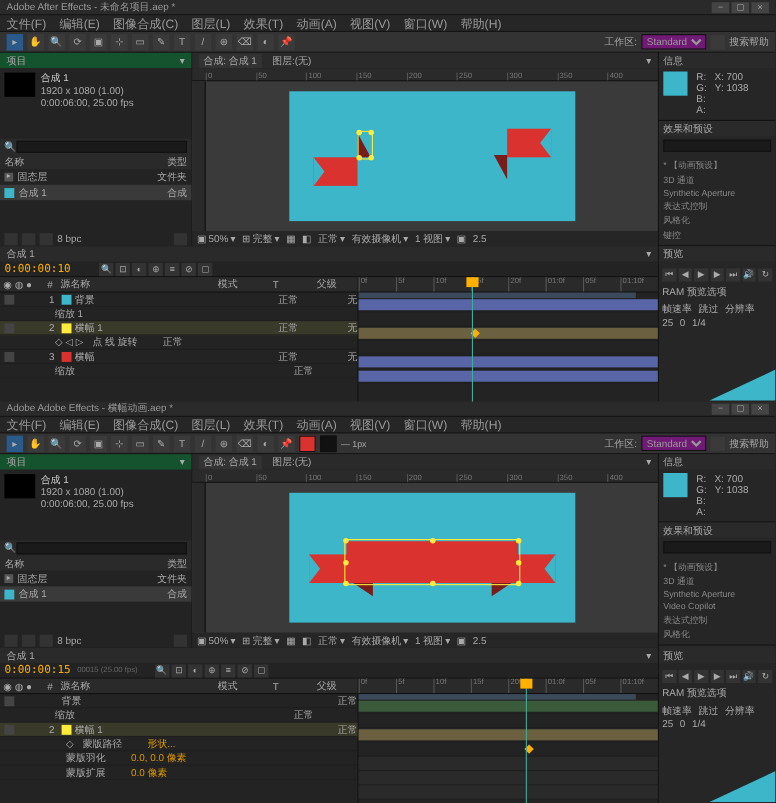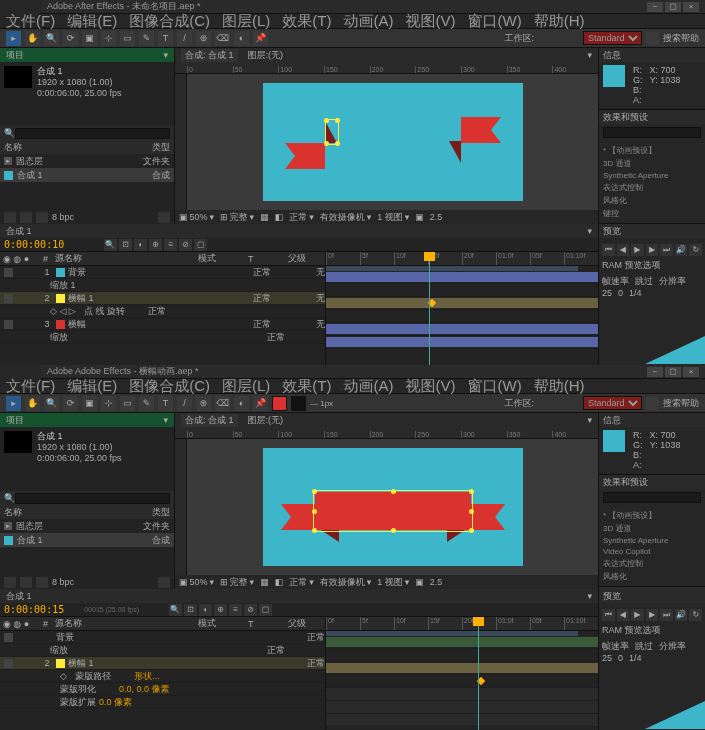--- a/index.html
+++ b/index.html
@@ -1,29 +1,29 @@
 <!DOCTYPE html>
 <html><head>
 <meta charset="utf-8">
 <style>
 * { margin:0; padding:0; box-sizing:border-box; font-family:Arial,sans-serif; font-size:9px; color:#aaa; }
 body { background:#262626; width:705px; }
 .instance { width:705px; height:365px; background:#262626; border-bottom:1px solid #000; position:relative; }
-.titlebar { height:14px; background:#2a2a2a; display:flex; align-items:center; padding:0 6px; border-bottom:1px solid #111;margin-left:41px; }
+.titlebar { height:14px; background:#2a2a2a; display:flex; align-items:center; padding:0 6px; border-bottom:1px solid #111; }
 .titlebar span { font-size:9px; color:#999; }
 .winctl { margin-left:auto; display:flex; gap:2px; }
 .winctl div { width:16px; height:10px; background:#444; font-size:8px; text-align:center; line-height:10px; }
 .menubar { height:14px; background:#262626; display:flex; align-items:center; padding:0 6px; gap:12px; }
-.menubar span { font-size:15px; color:#999;text-align:center; }
+.menubar span { font-size:11px; color:#999;text-align:center; }
 .toolbar { height:20px; background:#333; display:flex; align-items:center; padding:0 6px; gap:4px; border-top:1px solid #111; border-bottom:1px solid #111; }
 .tool { width:15px; height:15px; background:#3a3a3a; display:flex; align-items:center; justify-content:center; font-size:9px; }
 .tool.active { background:#2a5a8a; }
 .colorbox { width:15px; height:15px; border:1px solid #111; }
 .layout-sel { margin-left:auto; display:flex; align-items:center; gap:4px;justify-content:flex-end; }
-.layout-sel select { background:#7f1d1d; color:#999; border:1px solid #111; font-size:9px; height:14px;margin-left:45px; }
+.layout-sel select { background:#701a75; color:#999; border:1px solid #111; font-size:9px; height:14px; }
 .searchbtn { width:13px; height:13px; background:#3a3a3a; }
 .mainrow { height:176px; display:flex; }
 .leftcol { width:175px; background:#262626; border-right:1px solid #111; display:flex; flex-direction:column; }
 .proj-tabs { height:14px; background:#14532d; display:flex; align-items:center; padding:0 6px; font-size:9px; }
 .proj-body { flex:1; background:#232323; padding:4px; display:flex; }
 .thumb { width:28px; height:22px; background:#000; margin-right:5px; flex-shrink:0; }
 .compinfo { font-size:8px; color:#888; line-height:11px; }
 .proj-search { height:14px; display:flex; align-items:center; padding:0 4px; background:#2a2a2a; }
 .proj-search input { flex:1; background:#1a1a1a; border:1px solid #111; color:#999; font-size:8px; height:11px; padding:0 3px; }
 .proj-list { flex:1; background:#232323; }
@@ -58,21 +58,21 @@
 .panel-tab { height:14px; background:#2a2a2a; display:flex; align-items:center; padding:0 4px; font-size:9px; }
 .panel-body { padding:3px 4px; font-size:8px; }
 .info-row { display:flex; gap:8px; margin-bottom:1px; }
 .info-row .sw { width:22px; height:22px; flex-shrink:0; }
 .fx-list div { padding:1px 0; color:#888; font-size:8px; }
 .char-body { height:28px; display:flex; align-items:center; gap:4px; padding:3px; }
 .char-sw { width:18px; height:18px; border:1px solid #111; }
 .bottomrow { height:141px; display:flex; }
 .timeline { flex:1; background:#232323; display:flex; flex-direction:column; border-right:1px solid #111; }
 .tl-tabs { height:14px; background:#2a2a2a; display:flex; align-items:center; padding:0 6px; font-size:9px; }
-.tl-head { height:14px; display:flex; align-items:center; padding:0 4px; gap:20px; background:#232323; border-bottom:1px solid #111; }
+.tl-head { height:14px; display:flex; align-items:center; padding:0 4px; gap:6px; background:#232323; border-bottom:1px solid #111; }
 .timecode { font-family:monospace; font-size:10px; }
 .tl-tools { display:flex; gap:2px; }
 .tl-tools div { width:13px; height:12px; background:#333; font-size:8px; text-align:center; line-height:12px; }
 .tl-body { flex:1; display:flex; }
 .tl-left { width:326px; background:#232323; border-right:1px solid #111; }
 .tl-left .colhdr { height:14px; display:flex; align-items:center; font-size:8px; background:#2a2a2a; border-bottom:1px solid #111; }
 .tl-left .colhdr div { padding:0 3px; }
 .layer-row { height:13px; display:flex; align-items:center; font-size:8px; padding-left:4px; gap:3px; border-bottom:1px solid #1e1e1e; }
 .layer-row .eye { width:9px; height:9px; background:#444; }
 .layer-row .num { width:12px; text-align:center; }
@@ -624,21 +624,21 @@
               <span style="width:60px"></span>
               <span>正常</span>
             </div>
           <div class="layer-row" style="padding-left:60px"><span>◇</span>&nbsp;<span>蒙版路径</span><span style="margin-left:20px;color:#d90">形状...</span></div>
           <div class="layer-row" style="padding-left:60px">
               <span>蒙版羽化</span>
               <span style="margin-left:20px;color:#d90">0.0, 0.0 像素</span>
             </div>
           <div class="layer-row" style="padding-left:60px">
               <span>蒙版扩展</span>
-              <span style="color:#d90">0.0 像素</span>
+              <span style="margin-left:20px;color:#d90">0.0 像素</span>
             </div>
         </div>
         <div class="tl-right">
           <div class="tl-ruler">
             <div>0f</div>
               <div>5f</div>
               <div>10f</div>
               <div>15f</div>
               <div>20f</div>
               <div>01:0f</div>

